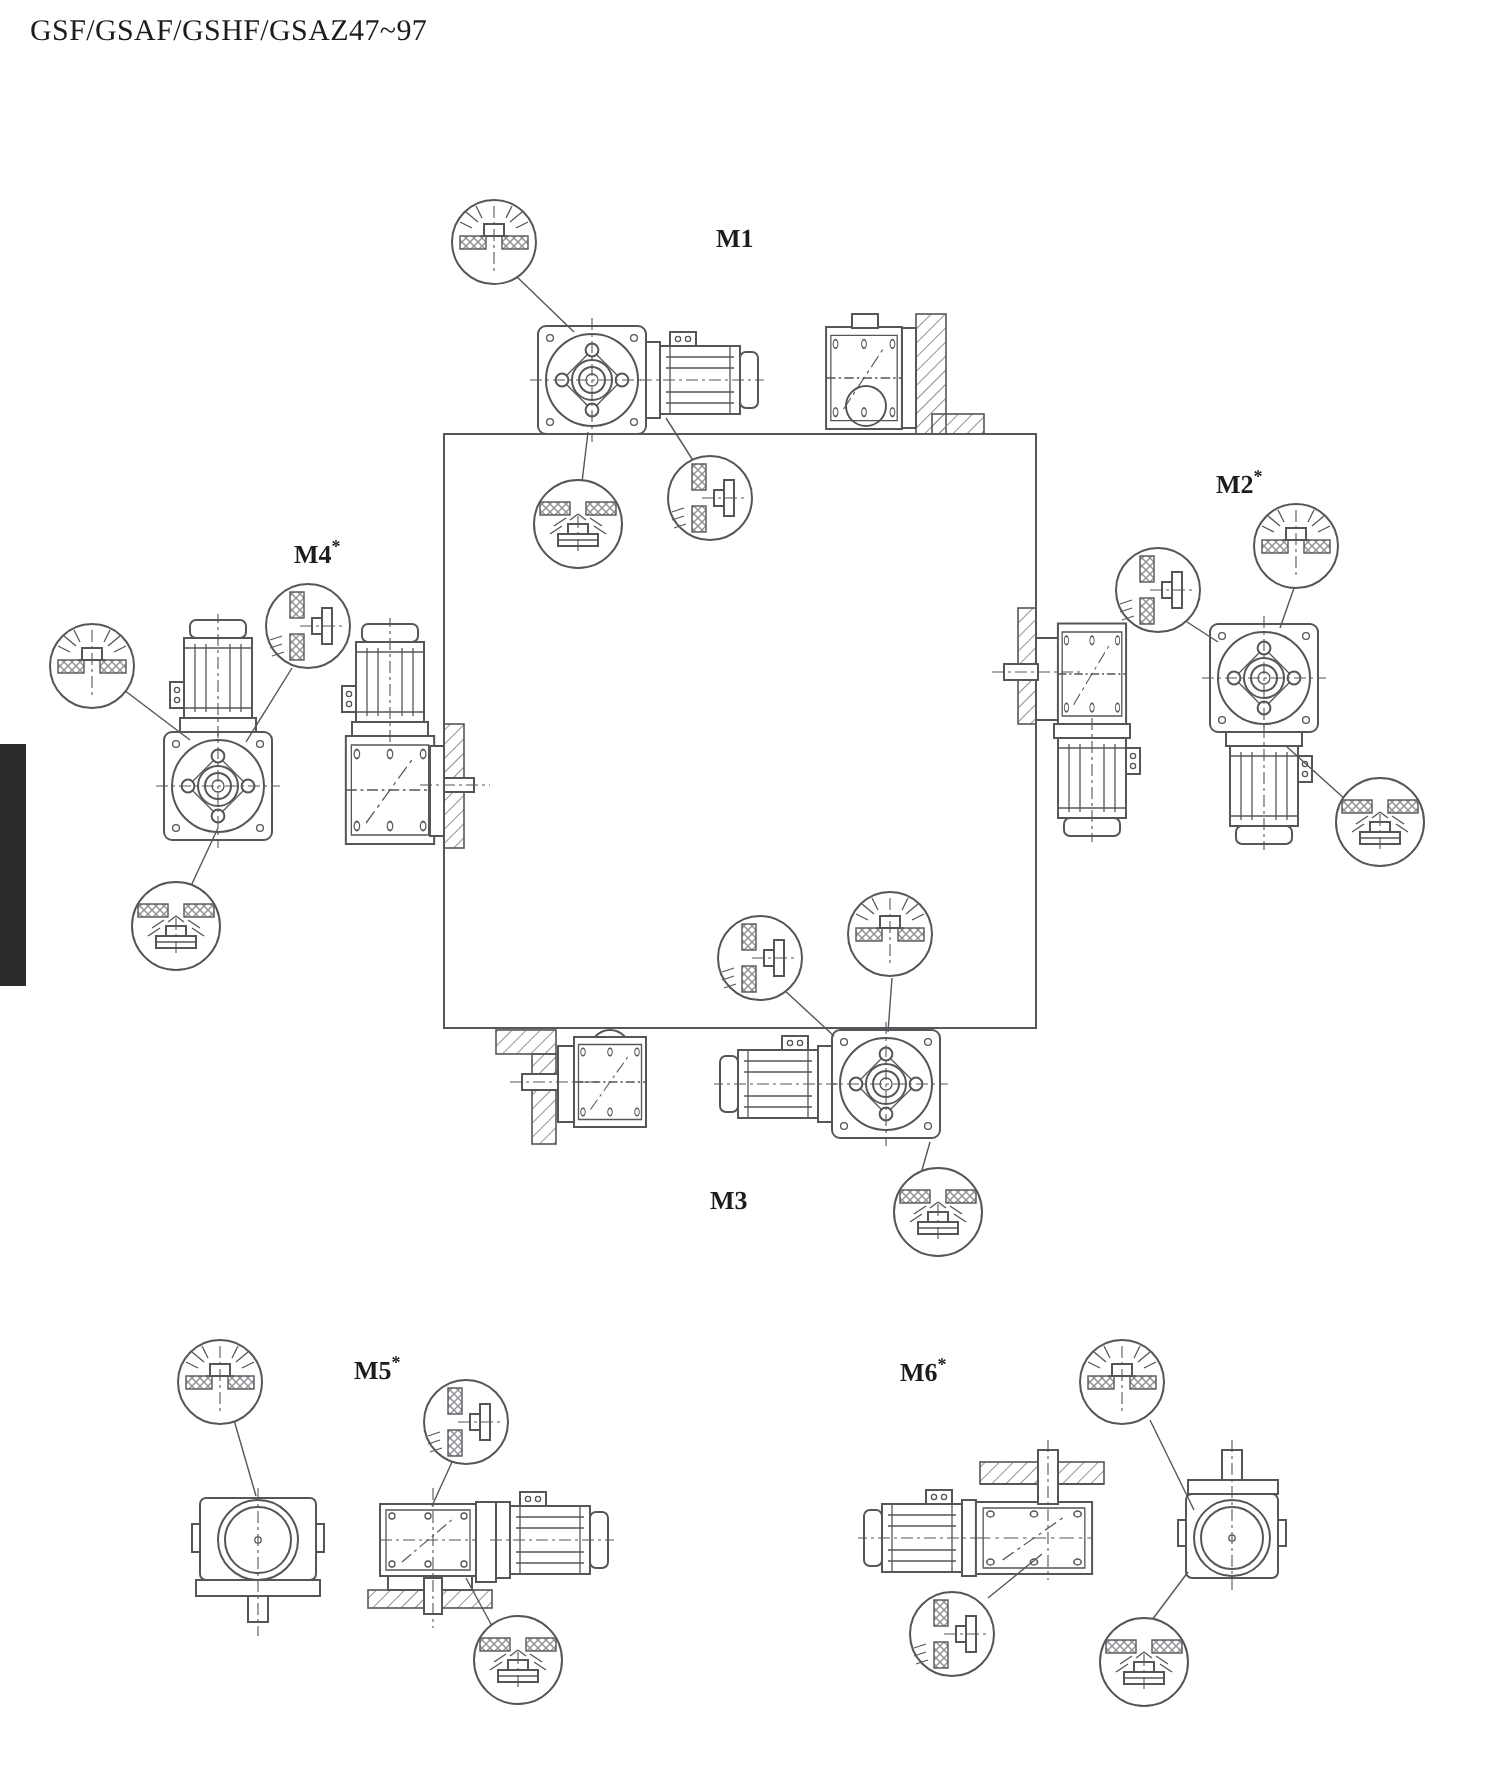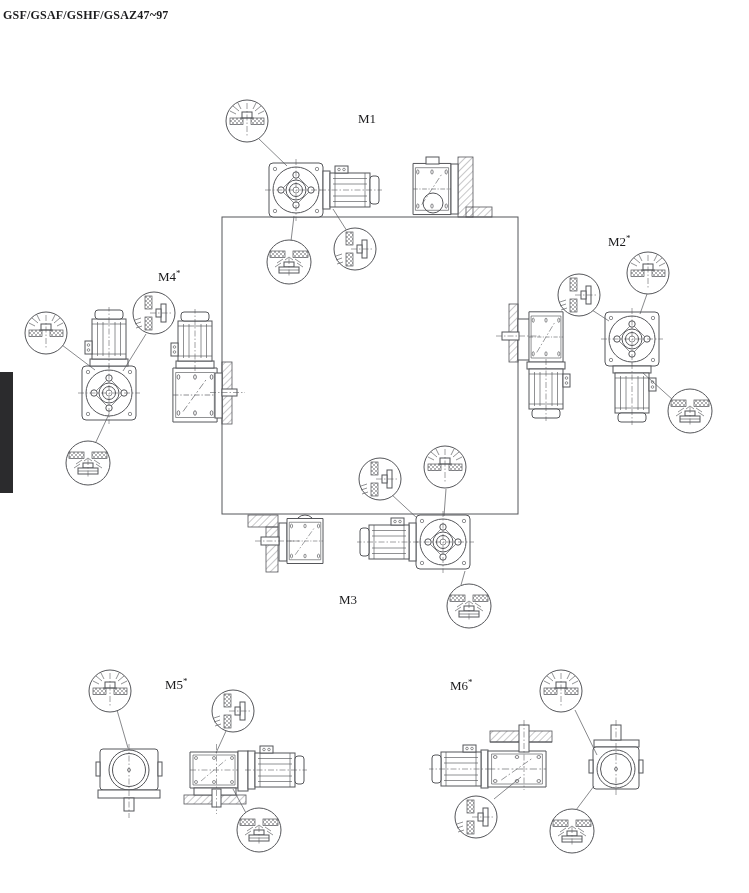--- a/index.html
+++ b/index.html
@@ -1,43 +1,43 @@
 <!DOCTYPE html>
 <html style="--line: #55565a; --text: #1c1c1e; --tab: #2b2b2d; --hatch: #909094; --bg: #ffffff;"><head>
 <meta charset="utf-8">
 <style>
   :root { --line:#55565a; --text:#1c1c1e; --tab:#2b2b2d; --hatch:#909094; --bg:#ffffff; }
   html,body { margin:0; padding:0; }
   body { width:749px; height:893px; position:relative; background:var(--bg); overflow:hidden;
          font-family:"Liberation Serif","DejaVu Serif",serif; }
-  .page-title { position:absolute; left:3px; top:8px; font-size:12px; font-weight:bold;
+  .page-title { position:absolute; left:15px; top:8px; font-size:15px; font-weight:normal;
                 color:var(--text); letter-spacing:0.2px; white-space:nowrap; }
-  .m-label { position:absolute; font-size:13px; font-weight:normal; color:var(--text); white-space:nowrap; }
+  .m-label { position:absolute; font-size:13px; font-weight:bold; color:var(--text); white-space:nowrap; }
   .m-label sup { font-size:9px; }
   svg.diagram { position:absolute; left:0; top:0; }
   .ln  { fill:none; stroke:var(--line); stroke-width:1; }
   .lnw { fill:#fff; stroke:var(--line); stroke-width:1; }
   .thin{ stroke-width:0.65; }
   .cl  { fill:none; stroke:var(--line); stroke-width:0.55; stroke-dasharray:6 2 1.5 2; }
   .con { stroke:var(--line); stroke-width:0.7; }
   .wall{ fill:url(#dh); stroke:var(--line); stroke-width:0.8; }
   .hx  { fill:url(#xh); stroke:var(--line); stroke-width:0.7; }
   .sq  { fill:none; stroke:var(--line); stroke-width:1; }
   .tabfill { fill:var(--tab); }
 </style>
 </head>
 <body>
 
 <div class="page-title">GSF/GSAF/GSHF/GSAZ47~97</div>
 
 <div class="m-label" style="left:358px;top:110px"><span>M1</span><sup></sup></div>
 <div class="m-label" style="left:608px;top:233px"><span>M2</span><sup>*</sup></div>
-<div class="m-label" style="left:339px;top:591px"><span>M3</span><sup></sup></div>
-<div class="m-label" style="left:158px;top:268px"><span>M4</span><sup>*</sup></div>
-<div class="m-label" style="left:165px;top:676px"><span>M5</span><sup>*</sup></div>
+<div class="m-label" style="left:355px;top:591px"><span>M3</span><sup></sup></div>
+<div class="m-label" style="left:147px;top:268px"><span>M4</span><sup>*</sup></div>
+<div class="m-label" style="left:177px;top:676px"><span>M5</span><sup>*</sup></div>
 <div class="m-label" style="left:450px;top:677px"><span>M6</span><sup>*</sup></div>
 
 <svg class="diagram" width="749" height="893" viewBox="0 0 749 893">
   <defs>
     <pattern id="xh" width="4" height="4" patternUnits="userSpaceOnUse">
       <path d="M0 4 L4 0 M0 0 L4 4" stroke="#909094" stroke-width="0.7" fill="none"></path>
     </pattern>
     <pattern id="dh" width="5" height="5" patternUnits="userSpaceOnUse" patternTransform="rotate(45)">
       <line x1="0" y1="0" x2="0" y2="5" stroke="#909094" stroke-width="1" fill="none"></line>
     </pattern>

